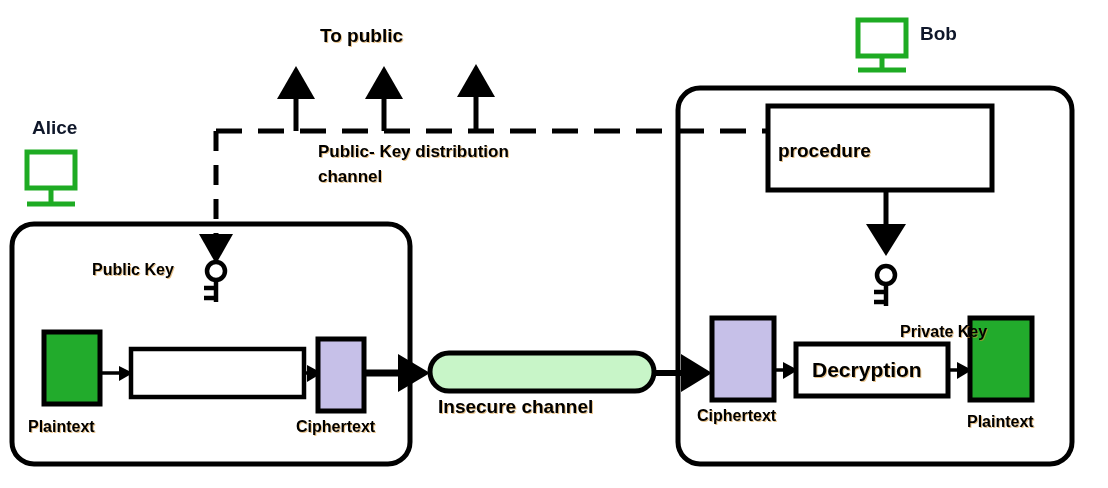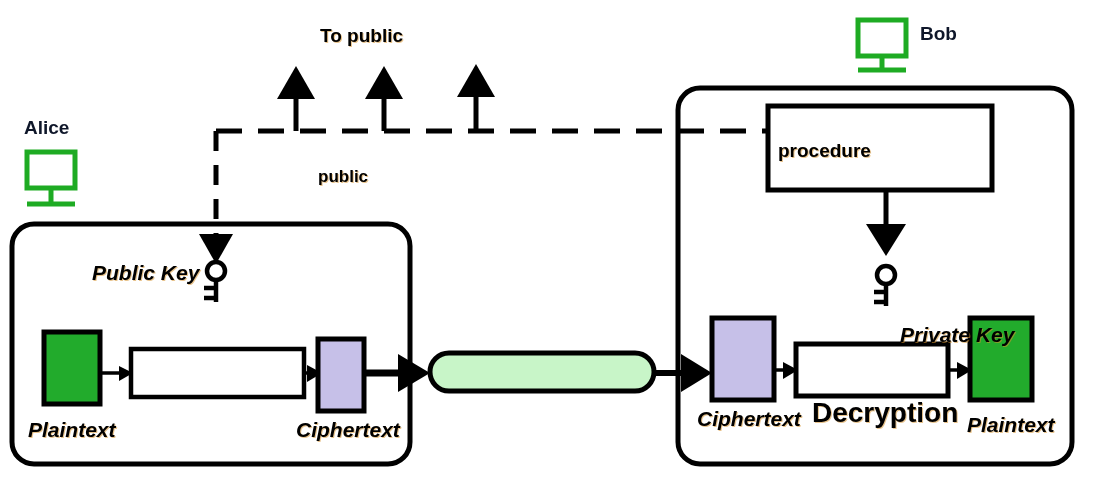--- a/index.html
+++ b/index.html
@@ -28,24 +28,24 @@
     line-height:1.12;
     text-shadow:1px 1px 0 rgba(214,145,46,0.55);
   }
   .lbl-green{
     position:absolute;
     white-space:pre;
     font-weight:bold;
     color:#0f172a;
     line-height:1.12;
   }
-  .t-small{font-size:21px;font-style:italic;}
+  .t-small{font-size:16px;}
   .t-mid{font-size:17px;}
   .t-big{font-size:19px;}
-  .t-dec{font-size:28px;margin-top:39px;}
+  .t-dec{font-size:21px;}
 </style>
 </head>
 <body>
 
 <div id="stage">
 
   <svg id="svg-layer" viewBox="0 0 1108 488">
     <defs>
       <marker id="bigArrowUp" markerWidth="10" markerHeight="9" refX="5" refY="8.6" orient="auto-start-reverse" markerUnits="userSpaceOnUse">
         <polygon points="0,8.6 5,0 10,8.6" fill="#000"></polygon>
@@ -152,31 +152,33 @@
     <g>
       <line x1="948" y1="370" x2="962" y2="370" stroke="#000" stroke-width="3.5"></line>
       <polygon points="972,370 957,362 957,379" fill="#000"></polygon>
     </g>
 
     <rect x="970" y="318" width="62" height="82" fill="#22ab2c" stroke="#000" stroke-width="5"></rect>
   </svg>
 
   <div class="lbl t-big" style="left:320px; top:25px;">To public</div>
 
+  <div class="lbl t-mid" style="left:318px; top:142px;">Public- Key distribution</div>
 
-  <div class="lbl t-mid" style="left:318px; top:167px;">public</div>
+  <div class="lbl t-mid" style="left:318px; top:167px;">channel</div>
 
-  <div class="lbl-green t-big" style="left:24px; top:117px;">Alice</div>
+  <div class="lbl-green t-big" style="left:32px; top:117px;">Alice</div>
 
   <div class="lbl t-small" style="left:92px; top:261px;">Public Key</div>
 
   <div class="lbl t-small" style="left:28px; top:418px;">Plaintext</div>
 
   <div class="lbl t-small" style="left:296px; top:418px;">Ciphertext</div>
 
+  <div class="lbl t-big" style="left:438px; top:396px;">Insecure channel</div>
 
   <div class="lbl-green t-big" style="left:920px; top:23px;">Bob</div>
 
 
   <div class="lbl t-big" style="left:778px; top:140px;">procedure</div>
 
   <div class="lbl t-small" style="left:900px; top:283px;margin-top:40px;">Private Key</div>
 
   <div class="lbl t-small" style="left:697px; top:407px;">Ciphertext</div>
 

